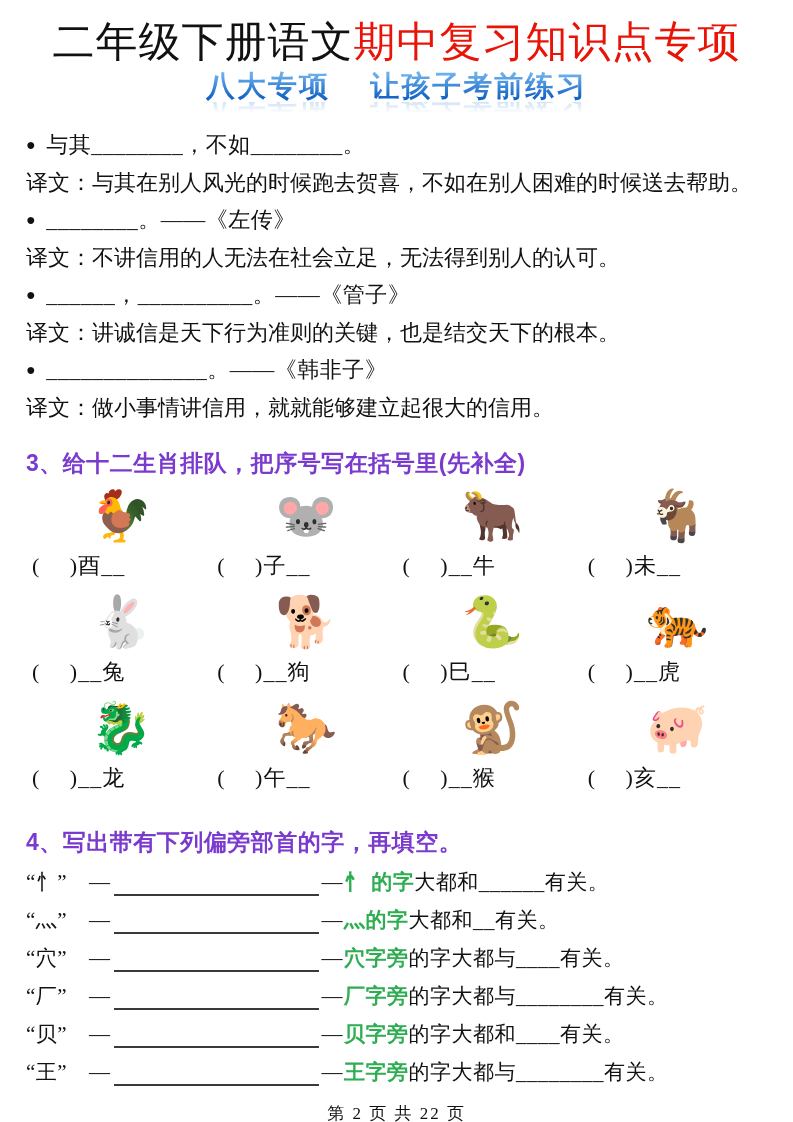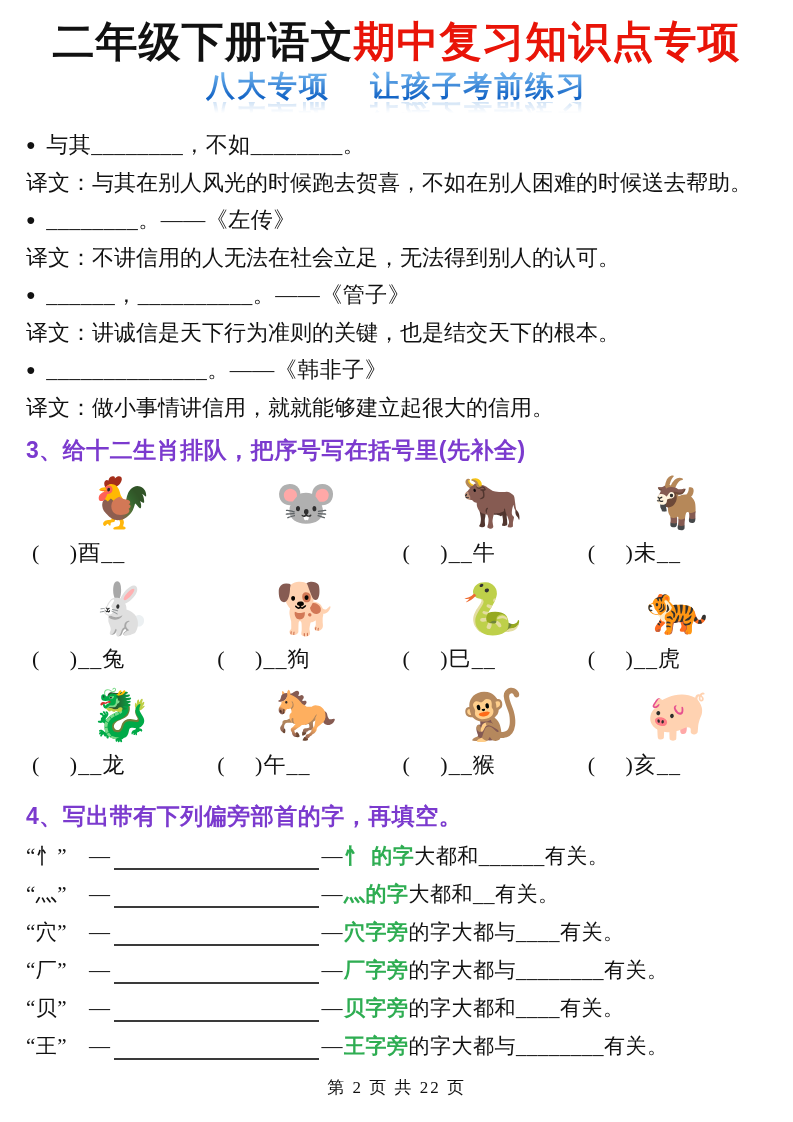--- a/index.html
+++ b/index.html
@@ -10,21 +10,21 @@
     background:#ffffff;
     font-family:"Liberation Serif","DejaVu Serif",serif;
     color:#111;
     padding:16px 26px 0 26px;
     overflow:hidden;
   }
   
   .title {
     text-align:center;
     font-size:42px;
-    font-weight:700;
+    font-weight:400;
     letter-spacing:1px;
     line-height:1.25;
     white-space:nowrap;
   }
   .title .red { color:#e91408; }
   .subtitle-wrap { text-align:center; line-height:1.1; margin-top:2px; }
   .subtitle {
     display:inline-block;
     font-size:29px;
     font-weight:bold;
@@ -52,21 +52,21 @@
   .proverbs { margin-top:12px; font-size:22px; }
   .pline { margin:8px 0; line-height:1.34; letter-spacing:0.5px; }
   .pline .bullet { font-size:16px; vertical-align:2px; margin-right:10px; }
   .translation { letter-spacing:0; }
   
   .heading {
     color:#7b3ace;
     font-family:"Liberation Sans","DejaVu Sans",sans-serif;
     font-weight:bold;
     font-size:23px;
-    margin:13px 0 4px 0;
+    margin:26px 0 4px 0;
     letter-spacing:0.5px;
   }
   
   .zodiac-grid {
     display:grid;
     grid-template-columns:repeat(4, 1fr);
     margin-top:2px;
   }
   .zcell { height:106px; text-align:left; padding-left:6px; }
   .zimg {
@@ -138,20 +138,21 @@
 
   <div class="heading">3、给十二生肖排队，把序号写在括号里(先补全)</div>
 
   <div class="zodiac-grid">
     <div class="zcell">
       <span class="zimg">🐓</span>
       <span class="zlabel">(　 )酉__</span>
     </div>
     <div class="zcell">
       <span class="zimg">🐭</span>
+      <span class="zlabel">(　 )子__</span>
     </div>
     <div class="zcell">
       <span class="zimg">🐂</span>
       <span class="zlabel">(　 )__牛</span>
     </div>
     <div class="zcell">
       <span class="zimg">🐐</span>
       <span class="zlabel">(　 )未__</span>
     </div>
     <div class="zcell">

